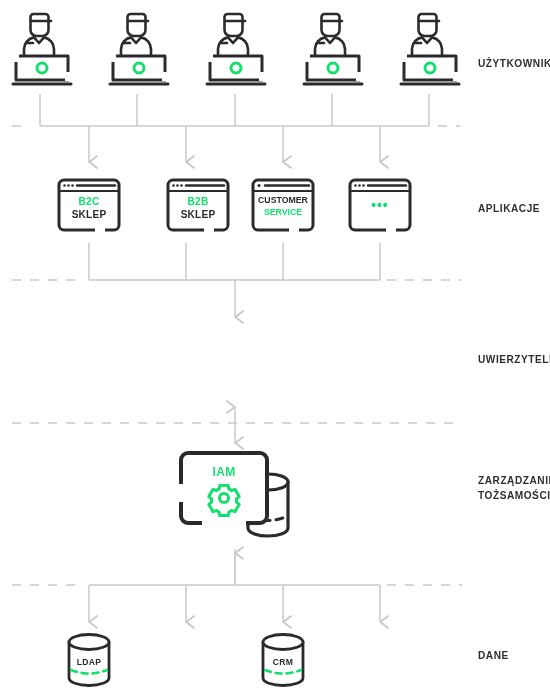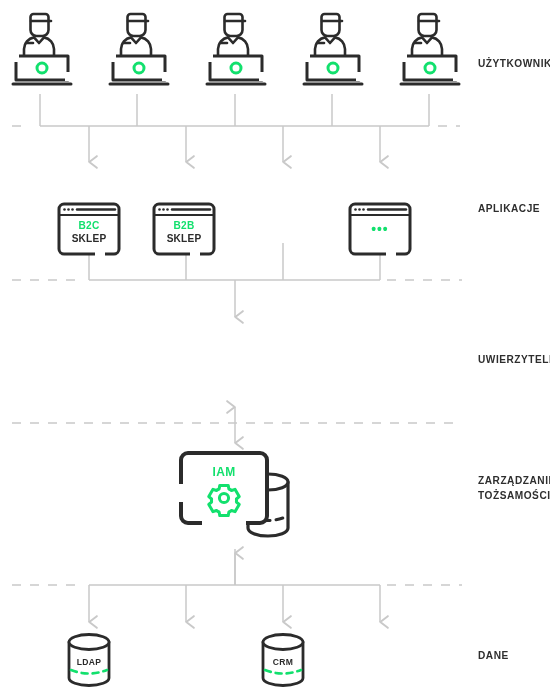--- a/index.html
+++ b/index.html
@@ -23,21 +23,21 @@
     text-align:left;
     transform:scaleX(.88);
     transform-origin:left center;
     white-space:pre-line;
   }
 
   
   .user-icon{position:absolute;width:72px;height:82px;}
 
   
-  .app-win{position:absolute;width:64px;height:54px;margin-top:24px;}
+  .app-win{position:absolute;width:64px;height:54px;}
   .app-text{
     position:absolute;left:0;right:0;top:17px;
     text-align:center;
     font-family:"Liberation Sans", sans-serif;
     font-weight:bold;
     font-size:11px;
     line-height:12.5px;
     letter-spacing:.2px;
     transform:scaleX(.92);
   }
@@ -248,36 +248,49 @@
       <circle cx="15.5" cy="7.5" r="1.3" fill="#2b2b2b"></circle>
       <path d="M20,7.5 h38" stroke="#2b2b2b" stroke-width="2.4" stroke-linecap="round"></path>
       <rect x="38" y="49" width="10" height="5" fill="#ffffff"></rect>
     </svg>
     <div class="app-text">
       <span class="l1 g">B2C</span>
       <span class="l2 k">SKLEP</span>
     </div>
   </div>
 
-  <div class="app-win" style="left:152px;top:178px;">
+  <div class="app-win" style="left:166px;top:178px;">
     <svg viewBox="0 0 64 54" width="64" height="54">
       <rect x="2" y="2" width="60" height="50" rx="5" ry="5" fill="#ffffff" stroke="#2b2b2b" stroke-width="3"></rect>
       <path d="M2,13 h60" stroke="#2b2b2b" stroke-width="2.2"></path>
       <circle cx="7.5" cy="7.5" r="1.3" fill="#2b2b2b"></circle>
       <circle cx="11.5" cy="7.5" r="1.3" fill="#2b2b2b"></circle>
       <circle cx="15.5" cy="7.5" r="1.3" fill="#2b2b2b"></circle>
       <path d="M20,7.5 h38" stroke="#2b2b2b" stroke-width="2.4" stroke-linecap="round"></path>
       <rect x="38" y="49" width="10" height="5" fill="#ffffff"></rect>
     </svg>
     <div class="app-text">
       <span class="l1 g">B2B</span>
       <span class="l2 k">SKLEP</span>
     </div>
   </div>
 
+  <div class="app-win" style="left:251px;top:178px;">
+    <svg viewBox="0 0 64 54" width="64" height="54">
+      <rect x="2" y="2" width="60" height="50" rx="5" ry="5" fill="#ffffff" stroke="#2b2b2b" stroke-width="3"></rect>
+      <path d="M2,13 h60" stroke="#2b2b2b" stroke-width="2.2"></path>
+      <circle cx="8" cy="7.5" r="1.5" fill="#2b2b2b"></circle>
+      <path d="M14,7.5 h44" stroke="#2b2b2b" stroke-width="2.4" stroke-linecap="round"></path>
+      <rect x="38" y="49" width="10" height="5" fill="#ffffff"></rect>
+    </svg>
+    <div class="app-text small">
+      <span class="l1 k">CUSTOMER</span>
+      <span class="l2 g">SERVICE</span>
+    </div>
+  </div>
 
   <div class="app-win" style="left:348px;top:178px;">
     <svg viewBox="0 0 64 54" width="64" height="54">
       <rect x="2" y="2" width="60" height="50" rx="5" ry="5" fill="#ffffff" stroke="#2b2b2b" stroke-width="3"></rect>
       <path d="M2,13 h60" stroke="#2b2b2b" stroke-width="2.2"></path>
       <circle cx="7.5" cy="7.5" r="1.3" fill="#2b2b2b"></circle>
       <circle cx="11.5" cy="7.5" r="1.3" fill="#2b2b2b"></circle>
       <circle cx="15.5" cy="7.5" r="1.3" fill="#2b2b2b"></circle>
       <path d="M20,7.5 h38" stroke="#2b2b2b" stroke-width="2.4" stroke-linecap="round"></path>
       <rect x="38" y="49" width="10" height="5" fill="#ffffff"></rect>

